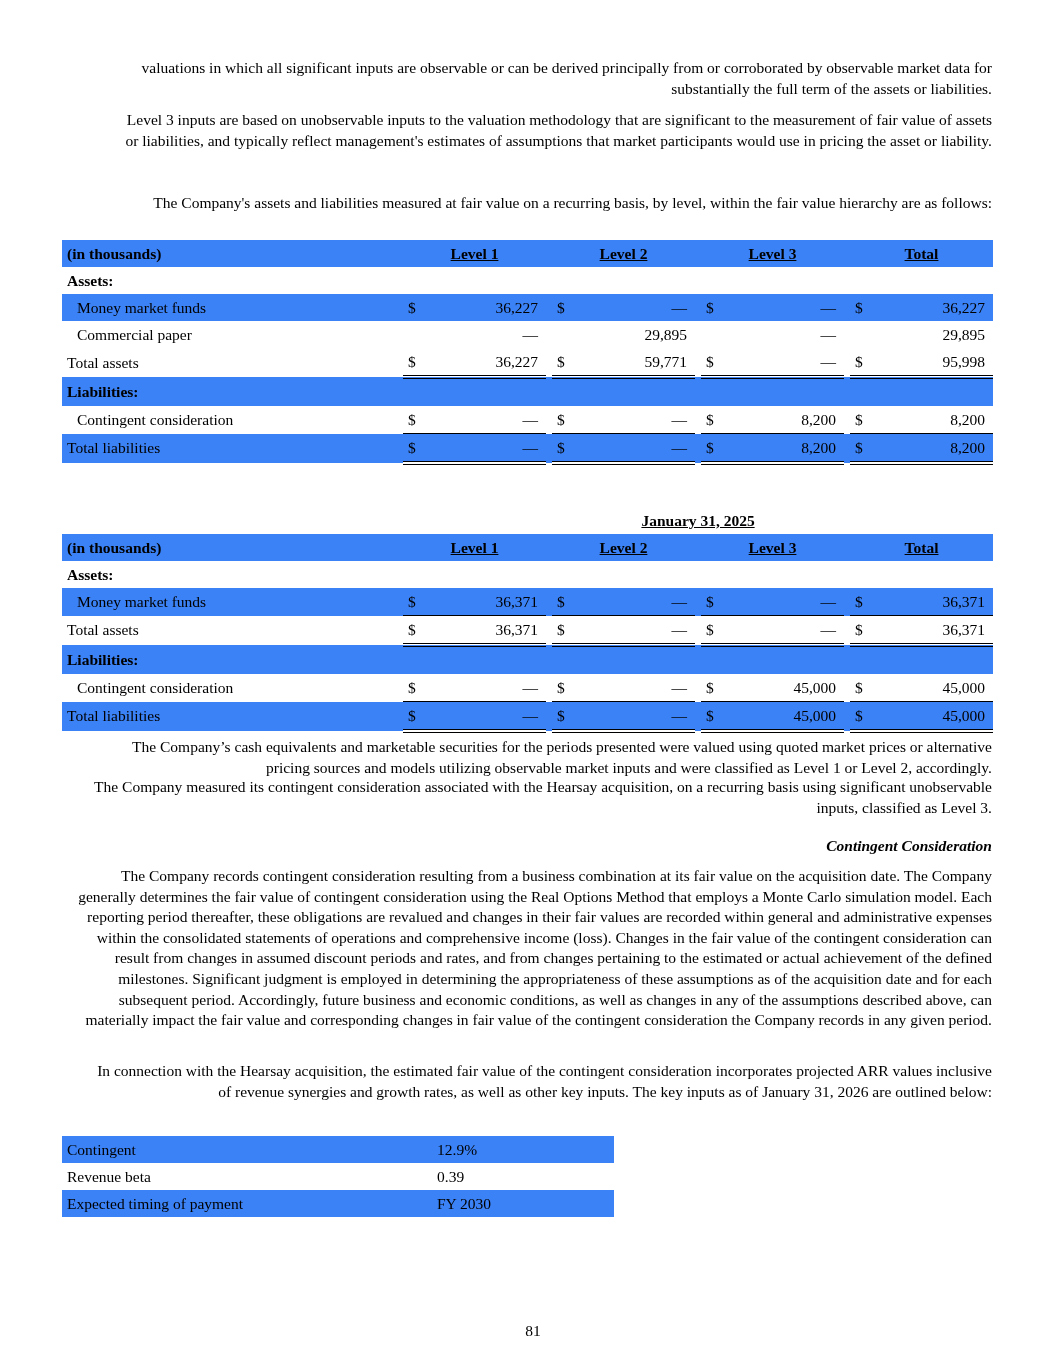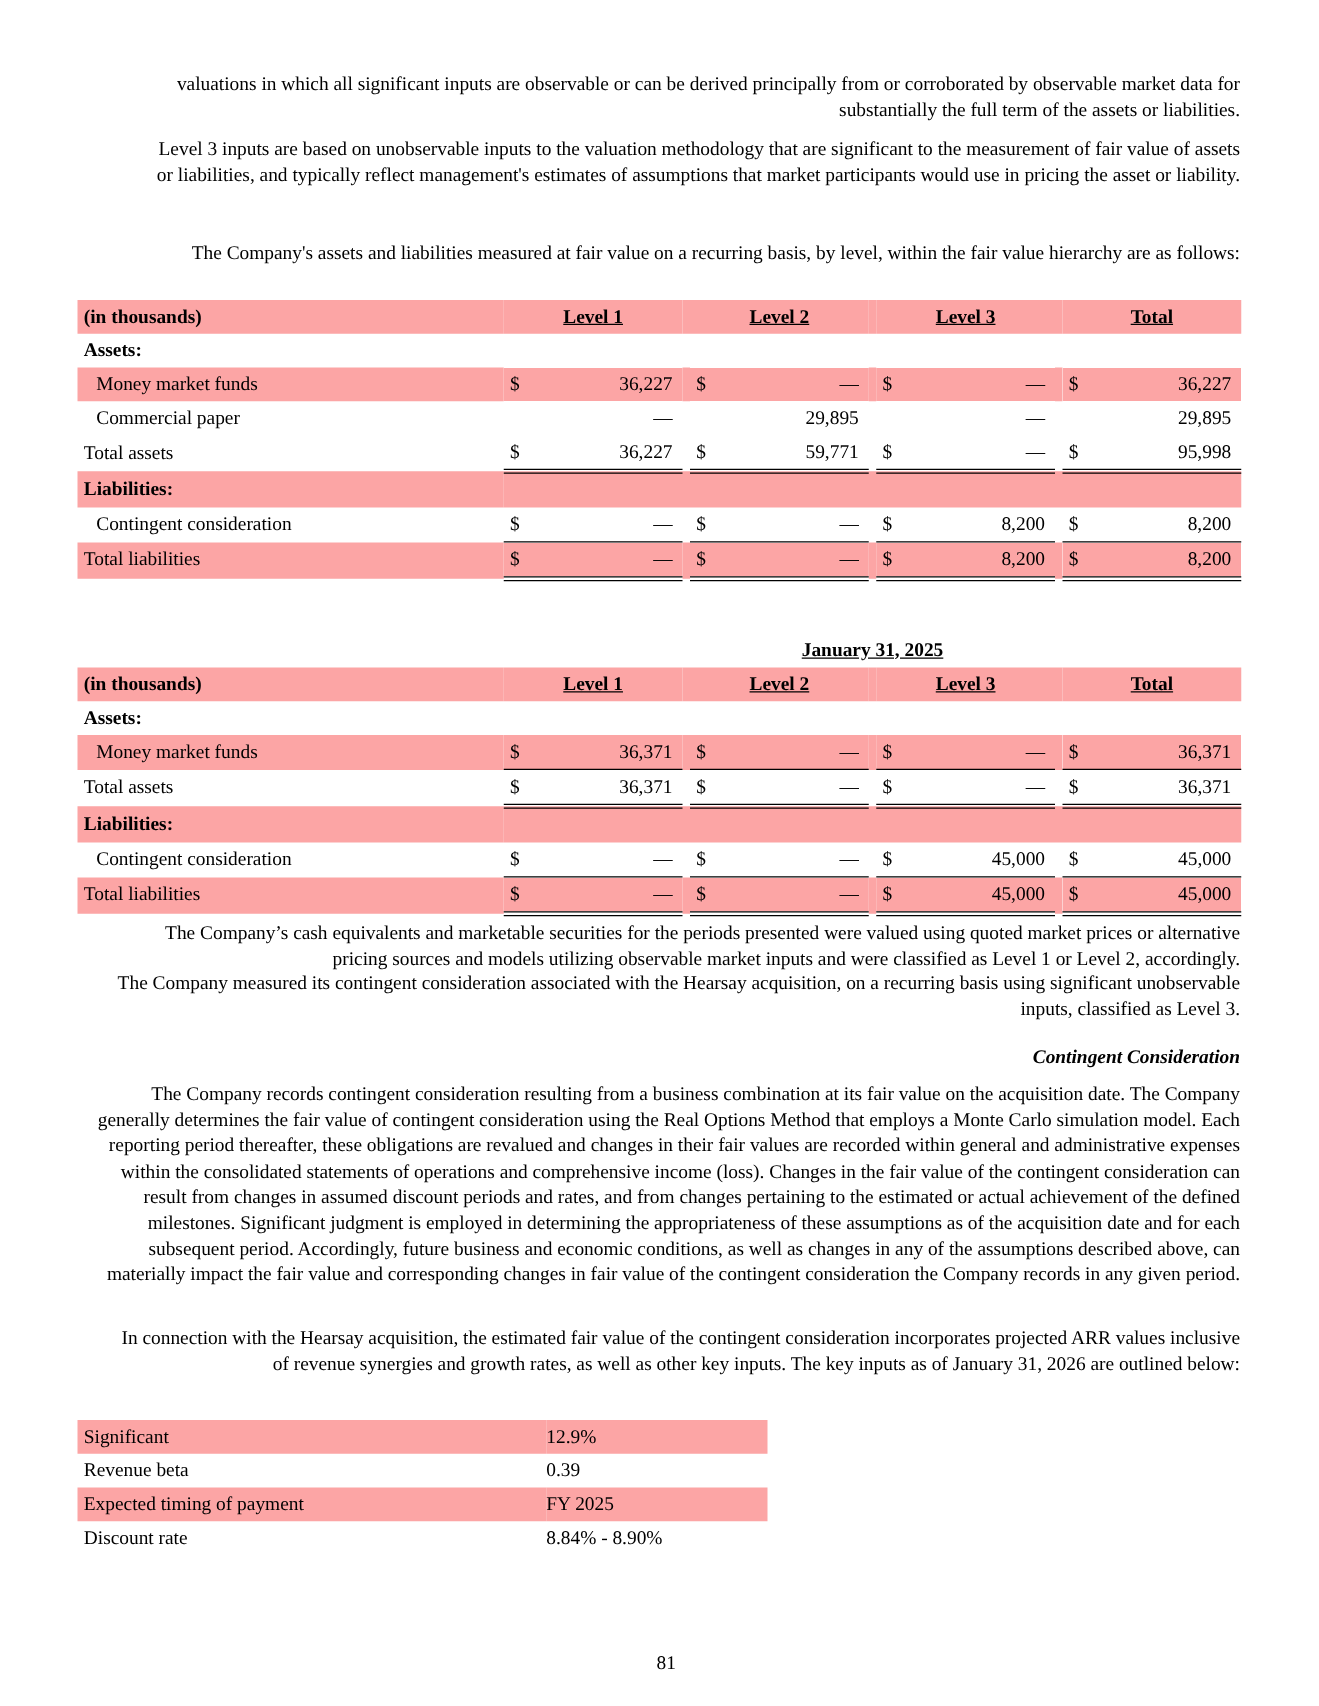--- a/index.html
+++ b/index.html
@@ -12,21 +12,21 @@
   }
   .ind { text-indent: 31px; }
   .blk { left: 124px; width: 868px; }
   .heading { font-weight: bold; font-style: italic; }
 
   table.fv {
     position: absolute; left: 62px; width: 931px; border-collapse: collapse;
     table-layout: fixed;
   }
   table.fv td { padding: 0; height: 27px; vertical-align: middle; white-space: nowrap; }
-  .band { background: #fca5a5; }
+  .band { background: #3b82f6; }
   .lbl { padding-left: 5px !important; }
   .sub { padding-left: 15px !important; }
   .bold { font-weight: bold; }
   .cell { position: relative; }
   .cell .dol { position: absolute; left: 5px; top: 50%; transform: translateY(-50%); }
   .cell .num { display: block; text-align: right; padding-right: 8px; }
   .ul { border-bottom: 1.5px solid #000; }
   .dul { border-bottom: 4px double #000; }
   .gap { width: 6px; }
   .hdr { text-align: center; font-weight: bold; }
@@ -315,31 +315,27 @@
 
 <p class="p ind" style="top:737px">The Company’s cash equivalents and marketable securities for the periods presented were valued using quoted market prices or alternative pricing sources and models utilizing observable market inputs and were classified as Level 1 or Level 2, accordingly.</p>
 <p class="p ind" style="top:777px">The Company measured its contingent consideration associated with the Hearsay acquisition, on a recurring basis using significant unobservable inputs, classified as Level 3.</p>
 <p class="p heading" style="top:836px">Contingent Consideration</p>
 <p class="p ind" style="top:866px">The Company records contingent consideration resulting from a business combination at its fair value on the acquisition date. The Company generally determines the fair value of contingent consideration using the Real Options Method that employs a Monte Carlo simulation model. Each reporting period thereafter, these obligations are revalued and changes in their fair values are recorded within general and administrative expenses within the consolidated statements of operations and comprehensive income (loss). Changes in the fair value of the contingent consideration can result from changes in assumed discount periods and rates, and from changes pertaining to the estimated or actual achievement of the defined milestones. Significant judgment is employed in determining the appropriateness of these assumptions as of the acquisition date and for each subsequent period. Accordingly, future business and economic conditions, as well as changes in any of the assumptions described above, can materially impact the fair value and corresponding changes in fair value of the contingent consideration the Company records in any given period.</p>
 <p class="p ind" style="top:1061px">In connection with the Hearsay acquisition, the estimated fair value of the contingent consideration incorporates projected ARR values inclusive of revenue synergies and growth rates, as well as other key inputs. The key inputs as of January 31, 2026 are outlined below:</p>
 
 <table class="inputs">
   <tbody id="kin">
       <tr class="band">
-     <td class="k">Significant</td>
+     <td class="k">Contingent</td>
      <td class="v">12.9%</td>
    </tr>
       <tr class="">
      <td class="k">Revenue beta</td>
      <td class="v">0.39</td>
    </tr>
       <tr class="band">
      <td class="k">Expected timing of payment</td>
-     <td class="v">FY 2025</td>
-   </tr>
-      <tr class="">
-     <td class="k">Discount rate</td>
-     <td class="v">8.84% - 8.90%</td>
+     <td class="v">FY 2030</td>
    </tr>
     </tbody>
 </table>
 
 <div class="pagenum">81</div>
 
 </body></html>

